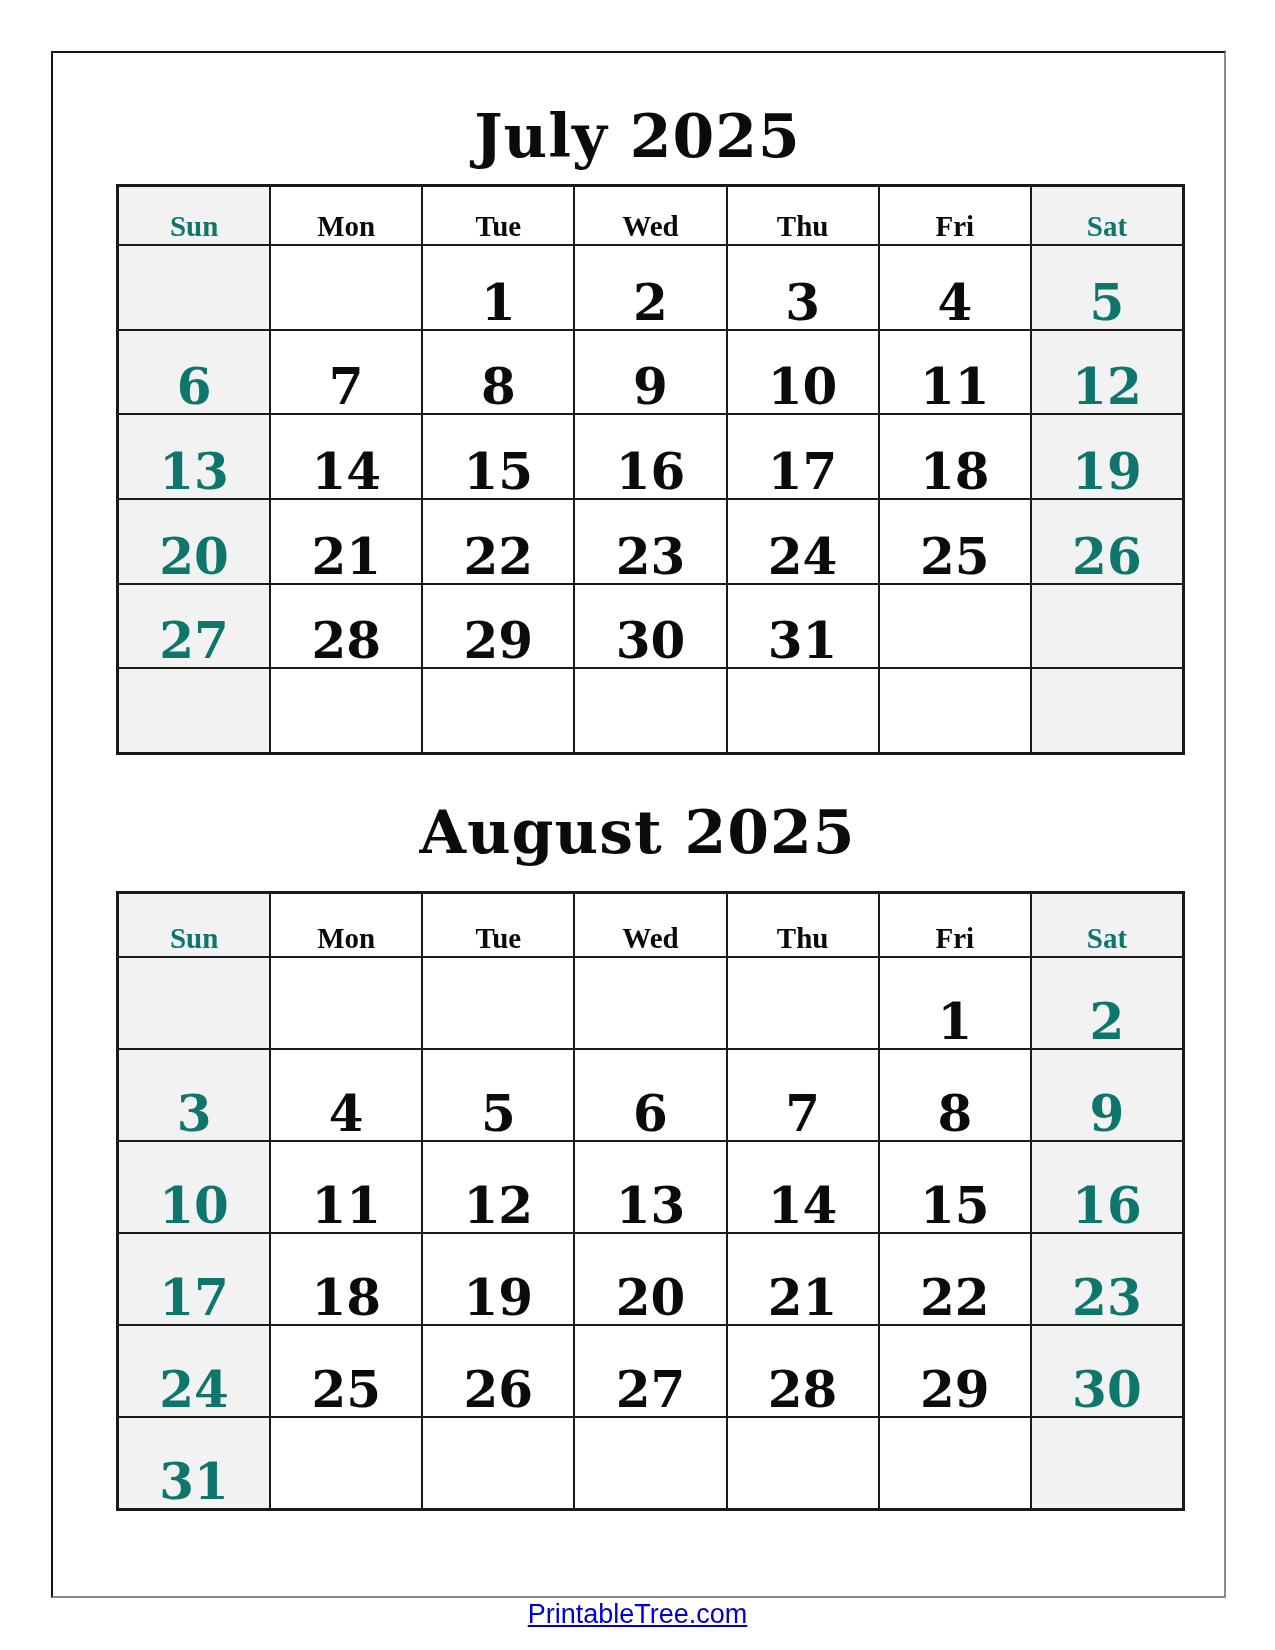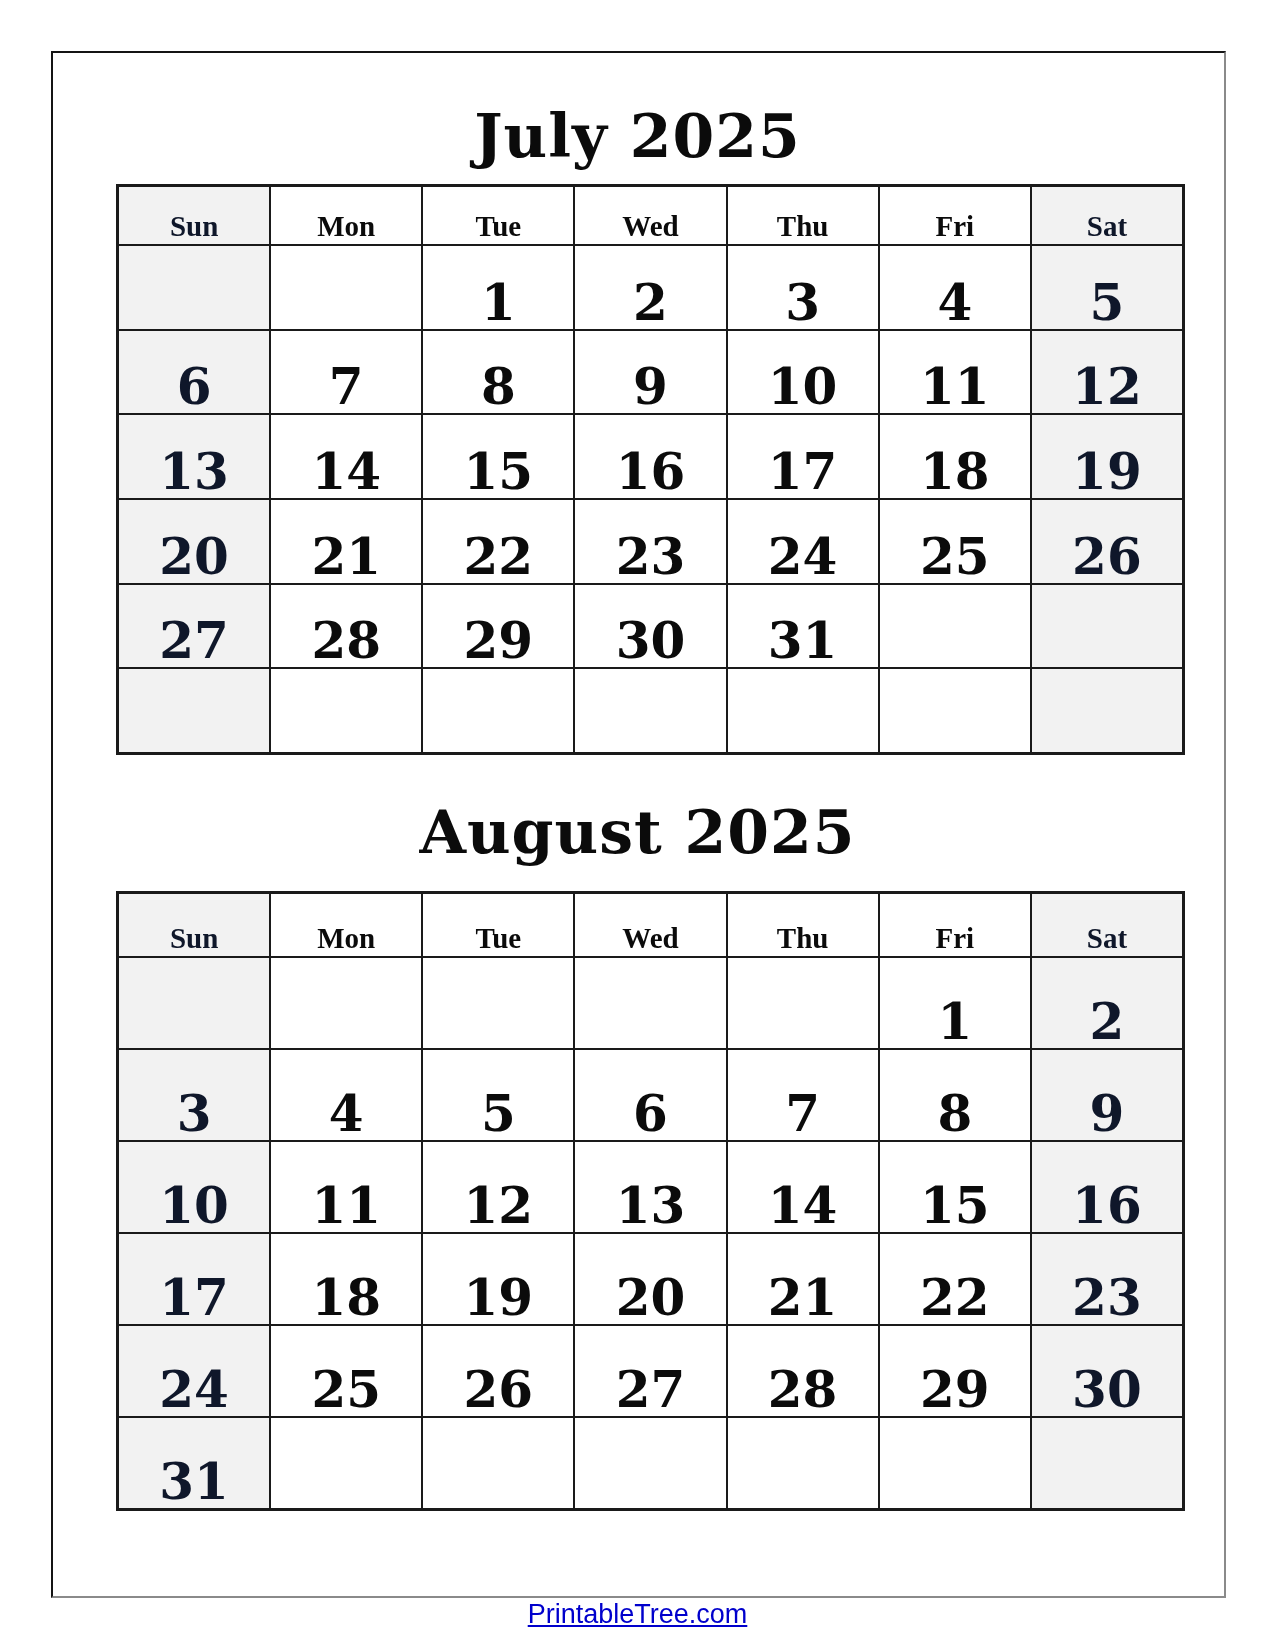--- a/index.html
+++ b/index.html
@@ -62,21 +62,21 @@
     border: 1px solid #1a1a1a;
     display: flex;
     justify-content: center;
     align-items: flex-end;
     overflow: hidden;
     color: #0b0b0b;
     background: #ffffff;
   }
   .c.we {
     background: #f2f2f2;
-    color: #0f172a;
+    color: #0f766e;
   }
   .hd {
     font-family: "Liberation Serif", serif;
     font-weight: bold;
     font-size: 29px;
     line-height: 1;
     padding-bottom: 3px;
   }
   .num {
     font-family: "DejaVu Serif", serif;

